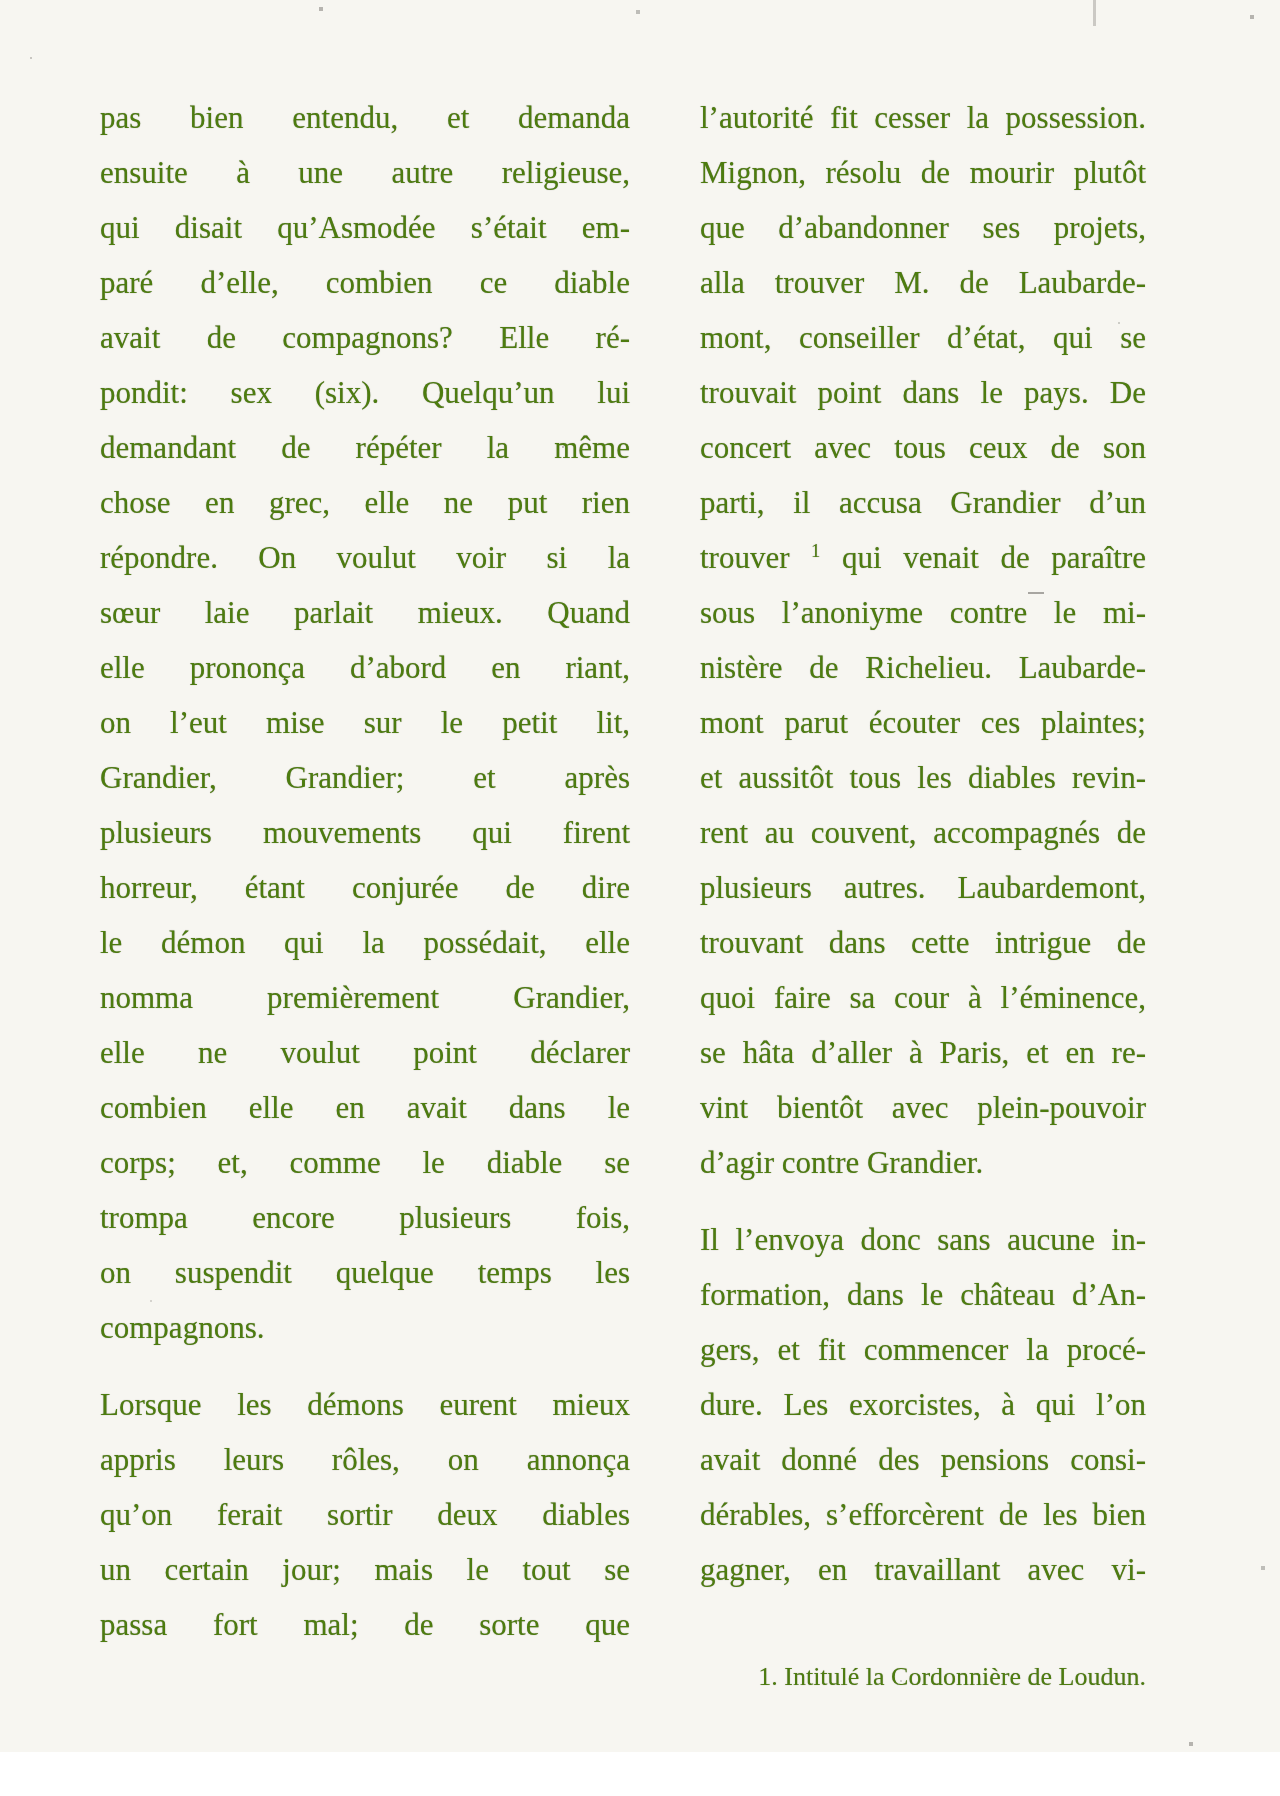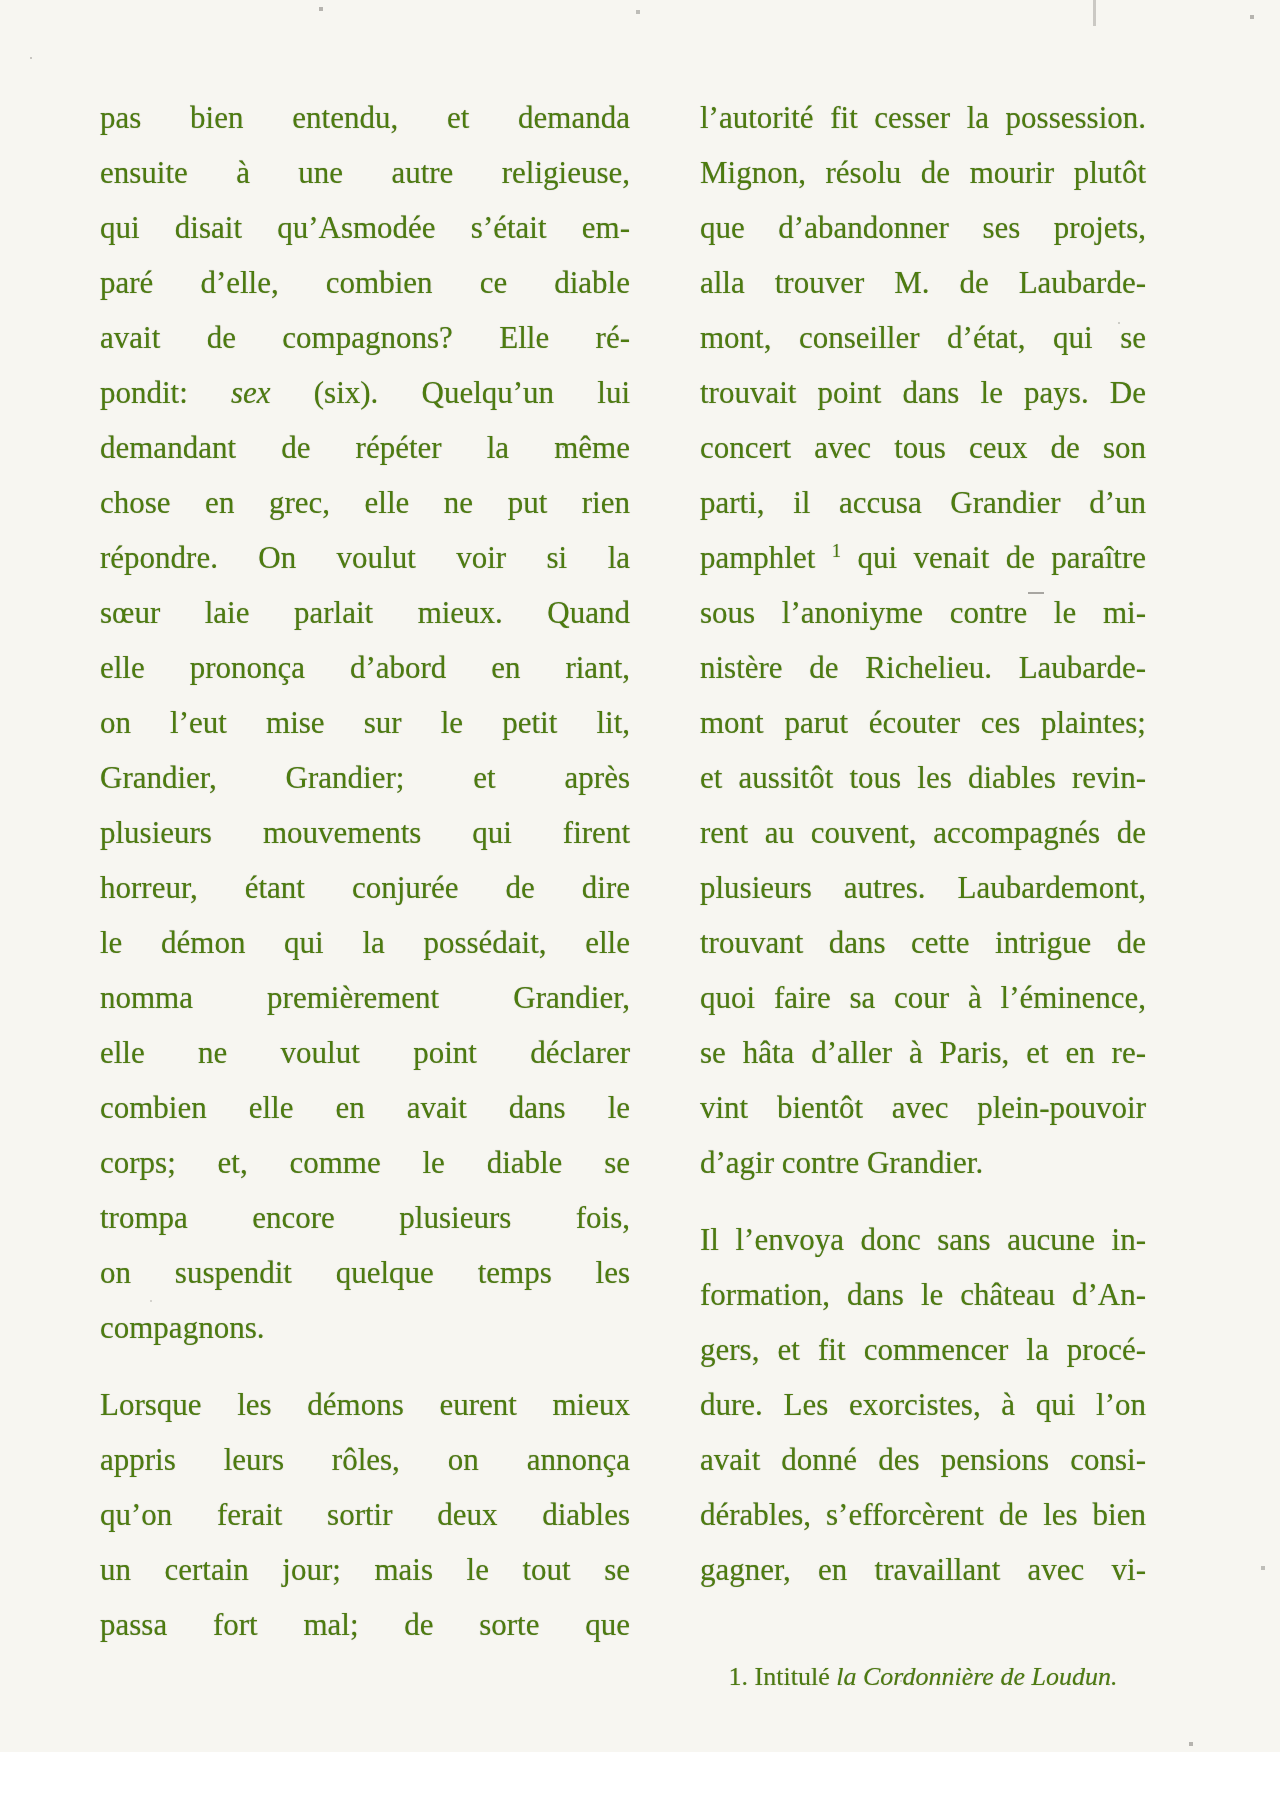--- a/index.html
+++ b/index.html
@@ -18,27 +18,27 @@
   .para + .para { margin-top: 22px; }
   .line {
     font-size: 31px;
     line-height: 55px;
     text-align: justify;
     text-align-last: justify;
     text-justify: inter-word;
     text-shadow: 0 0 1px rgba(34,31,27,.45);
   }
   .line.no-just { text-align-last: left; }
-  .it  { font-style: italic; }
+  .it  { }
   .sup { font-size: 60%; vertical-align: super; line-height: 0; }
   .footnote {
     margin-top: 62px;
     font-size: 26px;
     line-height: 36px;
-    text-align: center;
+    text-align: right;
     text-shadow: 0 0 1px rgba(34,31,27,.4);
   }
   
   .speckles {
     position: absolute; left: 0; top: 0; width: 2px; height: 2px;
     background: transparent;
     box-shadow:
       320px 8px 0 1px rgba(60,57,52,.35),
       637px 11px 0 1px rgba(60,57,52,.30),
       1251px 16px 0 1px rgba(60,57,52,.35),
@@ -102,21 +102,21 @@
   <div class="col col-right">
       <div class="para">
         <div class="line"><span>l’autorité fit cesser la possession.</span></div>
         <div class="line"><span>Mignon, résolu de mourir plutôt</span></div>
         <div class="line"><span>que d’abandonner ses projets,</span></div>
         <div class="line"><span>alla trouver M. de Laubarde-</span></div>
         <div class="line"><span>mont, conseiller d’état, qui se</span></div>
         <div class="line"><span>trouvait point dans le pays. De</span></div>
         <div class="line"><span>concert avec tous ceux de son</span></div>
         <div class="line"><span>parti, il accusa Grandier d’un</span></div>
-        <div class="line"><span>pamphlet </span><span class="sup">1</span><span> qui venait de paraître</span></div>
+        <div class="line"><span>trouver </span><span class="sup">1</span><span> qui venait de paraître</span></div>
         <div class="line"><span>sous l’anoniyme contre le mi-</span></div>
         <div class="line"><span>nistère de Richelieu. Laubarde-</span></div>
         <div class="line"><span>mont parut écouter ces plaintes;</span></div>
         <div class="line"><span>et aussitôt tous les diables revin-</span></div>
         <div class="line"><span>rent au couvent, accompagnés de</span></div>
         <div class="line"><span>plusieurs autres. Laubardemont,</span></div>
         <div class="line"><span>trouvant dans cette intrigue de</span></div>
         <div class="line"><span>quoi faire sa cour à l’éminence,</span></div>
         <div class="line"><span>se hâta d’aller à Paris, et en re-</span></div>
         <div class="line"><span>vint bientôt avec plein-pouvoir</span></div>

